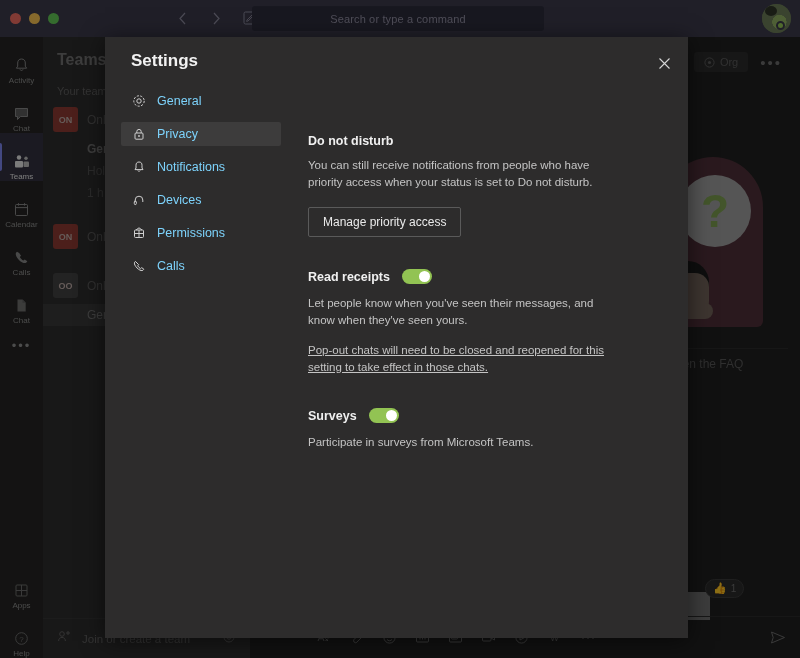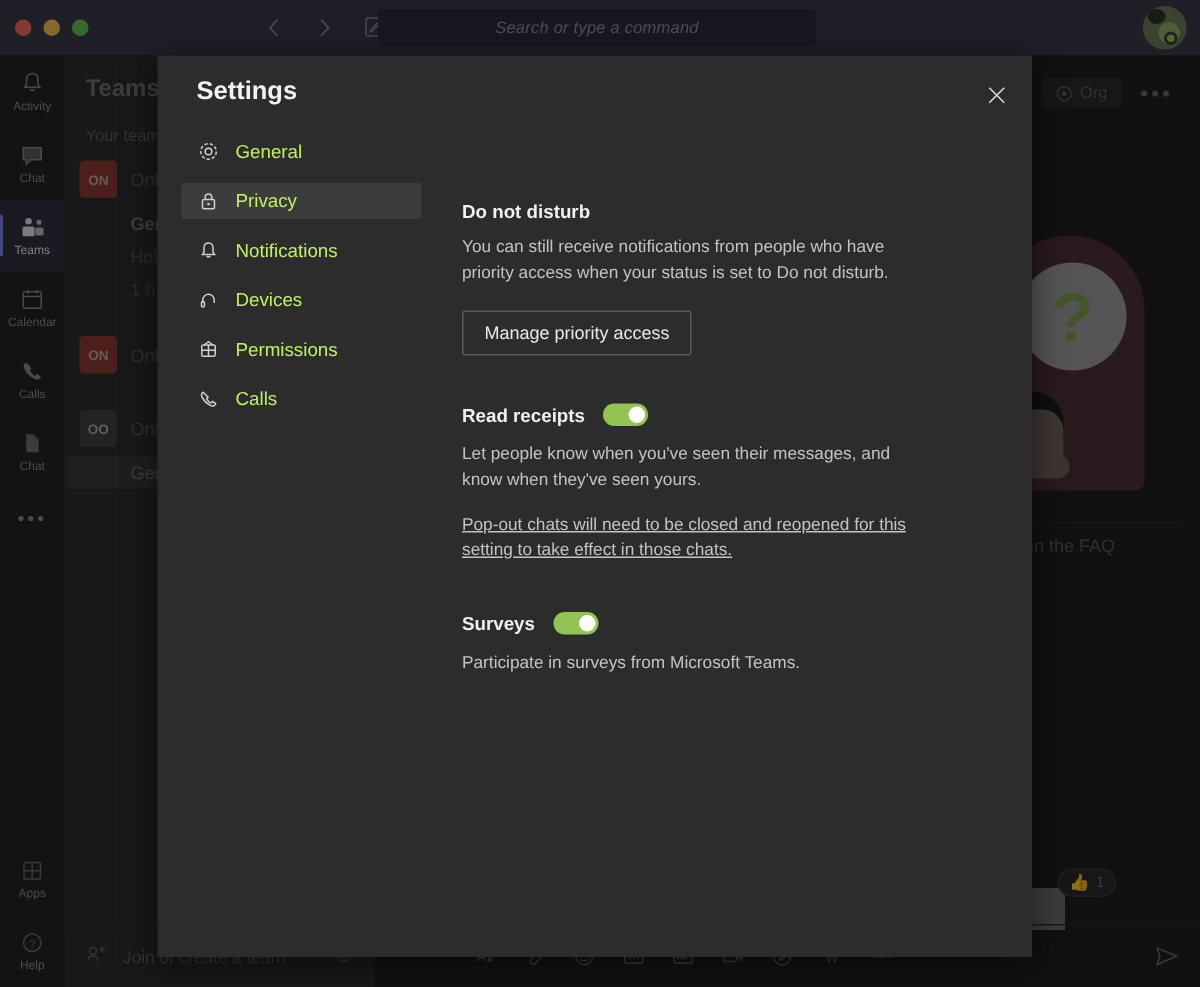--- a/index.html
+++ b/index.html
@@ -25,38 +25,38 @@
 
   .navbtns { position: absolute; left: 172px; top: 8px; display: flex; align-items: center; gap: 14px; }
   .navbtn { width: 20px; height: 20px; color: #8a889b; display: flex; align-items: center; justify-content: center; font-size: 14px; }
   .navbtn svg { display: block; }
 
   .searchbox {
     position: absolute; left: 252px; top: 6px; width: 292px; height: 25px;
     background: #2d2c3b; border-radius: 3px;
     display: flex; align-items: center; justify-content: center;
   }
-  .searchbox span { font-size: 11px; color: #8f8da0; letter-spacing: .15px; font-style: italic; }
+  .searchbox span { font-size: 11px; color: #8f8da0; letter-spacing: .15px; }
 
   .avatar-top {
     position: absolute; right: 9px; top: 4px; width: 29px; height: 29px;
     border-radius: 50%; overflow: hidden; background: #5c6a4e;
   }
   .avatar-top .face { position: absolute; inset: 0; background: radial-gradient(circle at 60% 62%, #8fae62 0 28%, #6b7a56 29% 100%); }
   .avatar-top .hair { position: absolute; left: 3px; top: 2px; width: 12px; height: 10px; border-radius: 50%; background: #2e3327; }
   .presence { position: absolute; right: 6px; bottom: 3px; width: 9px; height: 9px; border-radius: 50%; background: #92c353; border: 2px solid #3b3a4a; }
 
   
   .rail {
     position: absolute; left: 0; top: 37px; width: 43px; height: 621px;
     background: #252423; display: flex; flex-direction: column; align-items: center;
   }
   .rail-item {
     width: 43px; height: 48px; display: flex; flex-direction: column;
-    align-items: center; justify-content: center; gap: 2px;
+    align-items: center; justify-content: flex-end; gap: 2px;
     color: #868686; position: relative;
   }
   .rail-item .lbl { font-size: 8px; line-height: 9px; color: #8a8a8a; }
   .rail-item.active { background: #32313f; }
   .rail-item.active::before {
     content: ""; position: absolute; left: 0; top: 10px; width: 2px; height: 28px;
     background: #7b83eb; border-radius: 0 2px 2px 0;
   }
   .rail-item.active .lbl, .rail-item.active svg { color: #e0e0e0; }
   .rail-spacer { flex: 1; }
@@ -142,21 +142,21 @@
   .dlg-close {
     position: absolute; right: 10px; top: 12px; width: 28px; height: 28px;
     display: flex; align-items: center; justify-content: center; color: #d6d6d6;
     border-radius: 2px;
   }
 
   .dlg-nav { position: absolute; left: 16px; top: 52px; width: 160px; }
   .nav-item {
     display: flex; align-items: center; gap: 11px; height: 24px;
     padding: 0 10px; margin-bottom: 9px; border-radius: 2px;
-    color: #bef264; font-size: 12.5px;
+    color: #7dd3fc; font-size: 12.5px;
   }
   .nav-item.active { background: #3d3c3c; }
   .nav-ico { width: 15px; height: 15px; display: flex; align-items: center; justify-content: center; color: #cfcfcf; }
 
   .dlg-body { position: absolute; left: 203px; top: 52px; right: 24px; margin-top: 45px; }
   .sec-title { font-size: 12.5px; font-weight: bold; color: #f0f0f0; margin-bottom: 9px; }
   .sec-desc { font-size: 11.5px; line-height: 17px; color: #c4c4c4; max-width: 300px; }
   .mpa-btn {
     display: inline-block; margin-top: 16px; padding: 7px 14px;
     border: 1px solid #5a5a5a; border-radius: 2px;

